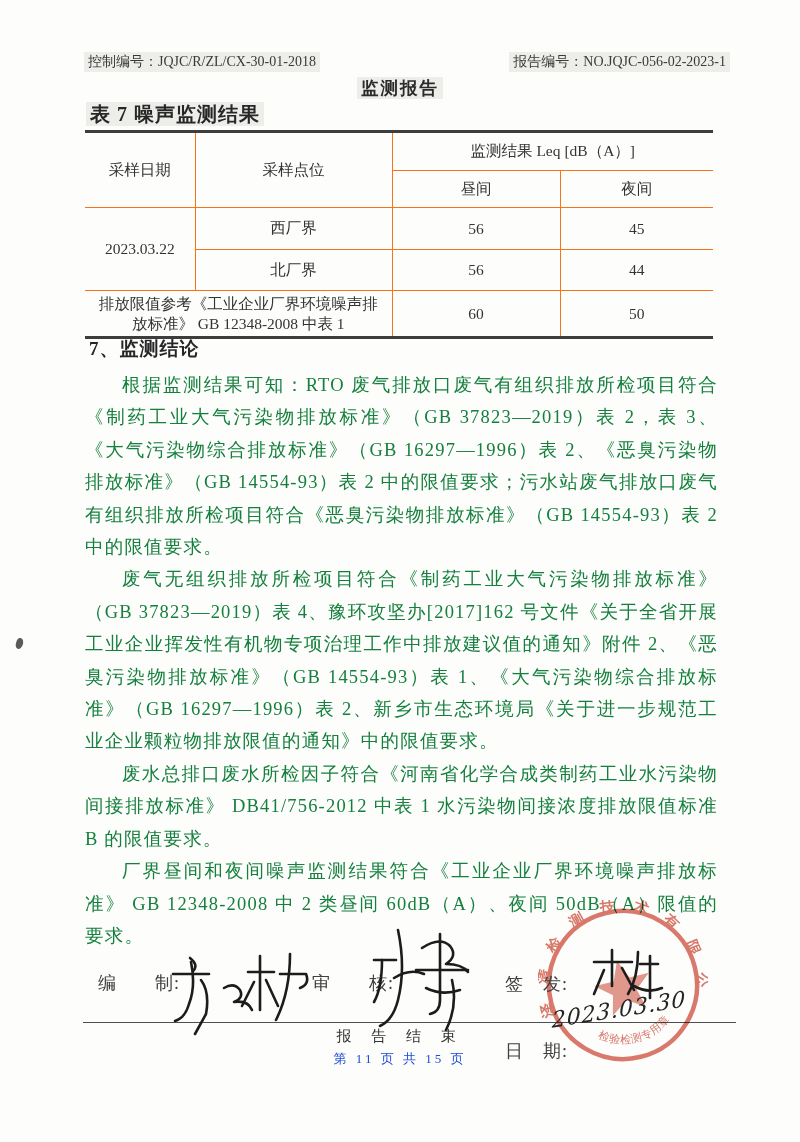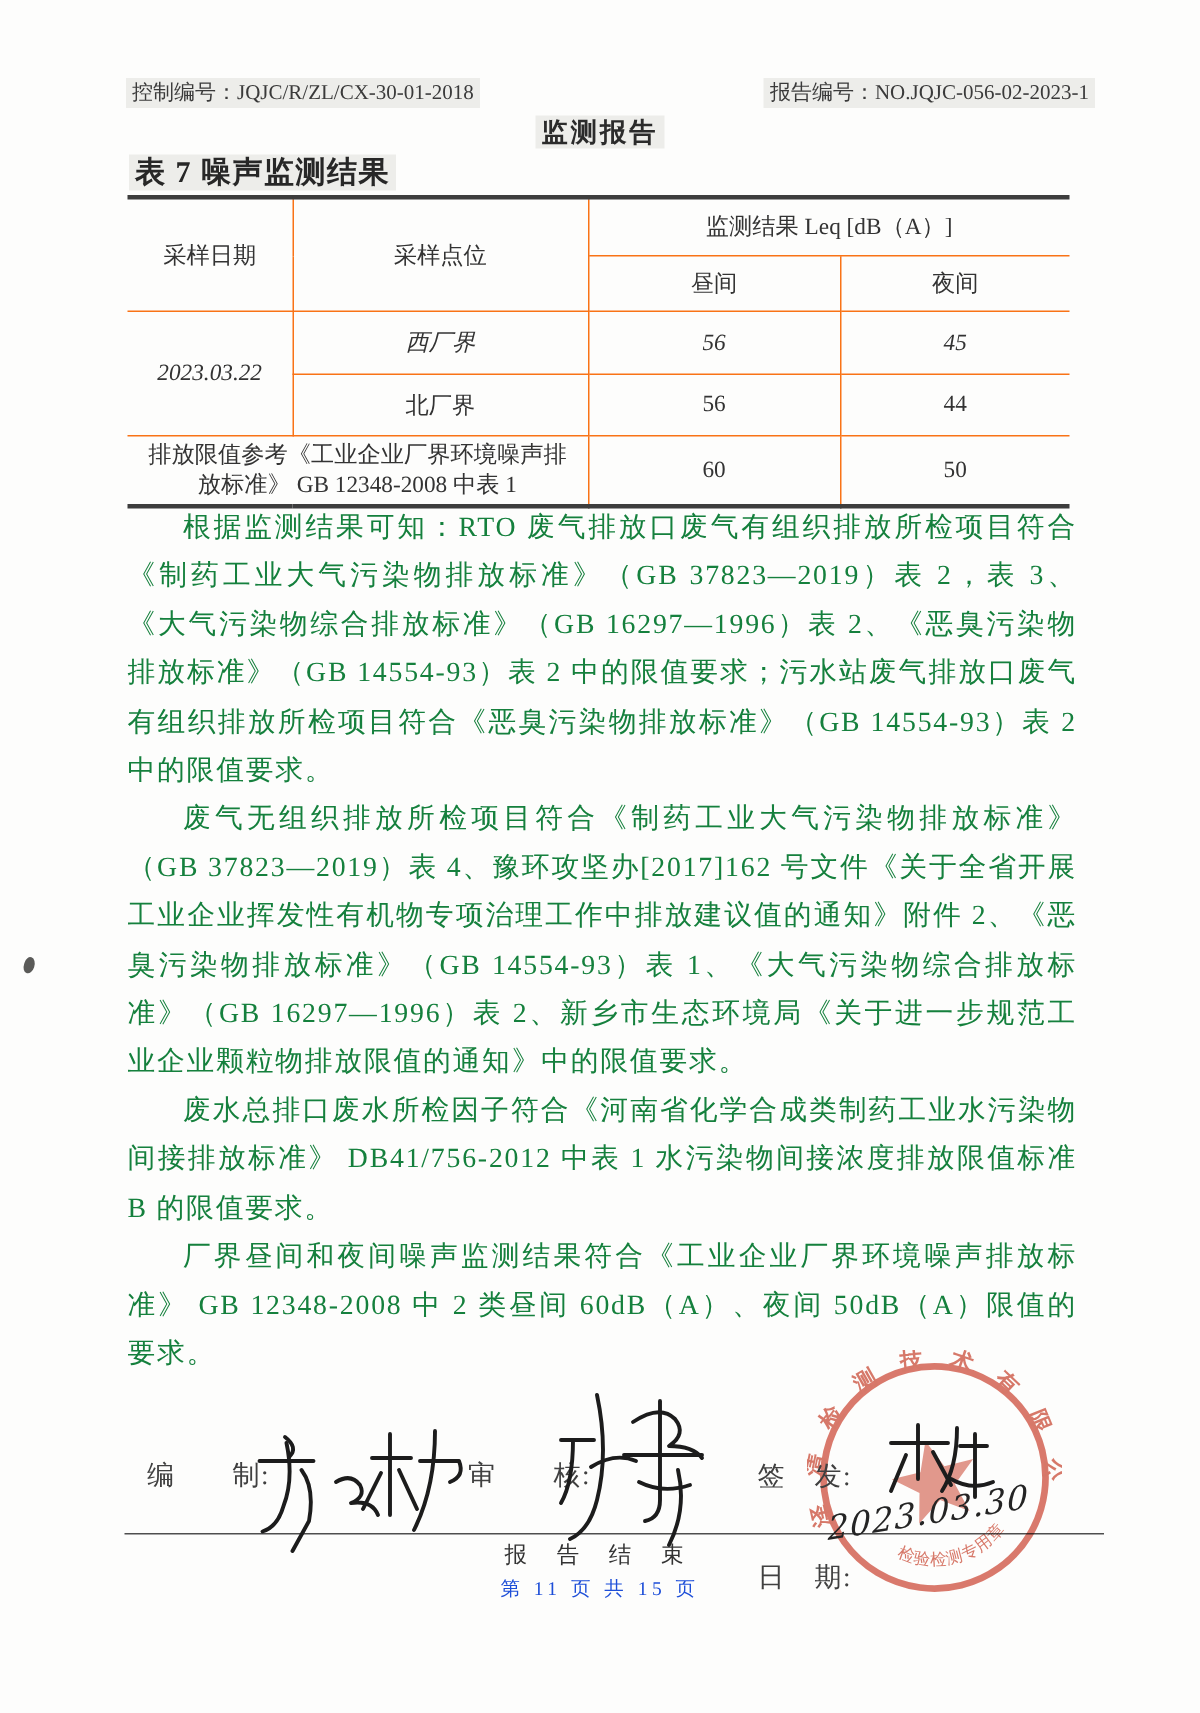--- a/index.html
+++ b/index.html
@@ -14,21 +14,21 @@
   .doc-title{position:absolute;left:0;right:0;top:76px;text-align:center;font-size:17.5px;font-weight:700;letter-spacing:2px;color:#2b2b2b;}
   .tbl-caption{position:absolute;left:86px;top:101px;font-size:20px;font-weight:700;letter-spacing:1px;color:#272727;}
   
   table.noise{position:absolute;left:85px;top:130px;width:628px;border-collapse:collapse;table-layout:fixed;
     border-top:3px solid #3d3d3d;border-bottom:3px solid #3d3d3d;font-size:15.5px;color:#333;}
   table.noise td{border:1px solid #f97316;text-align:center;vertical-align:middle;padding:0 6px;}
   table.noise td.no-l{border-left:none;}
   table.noise td.no-r{border-right:none;}
   tr.h1 td{height:37px;}
   tr.h2 td{height:36px;}
-  tr.d1 td{height:41px;font-style:italic;}
+  tr.d1 td{height:41px;}
   tr.d2 td{height:40px;}
   tr.lim td{height:41px;line-height:20px;padding:2px 10px;}
   
   .body-text{position:absolute;left:85px;top:336px;width:633px;}
   .body-text h3{margin:0 0 7px 4px;font-size:19px;font-weight:600;letter-spacing:1px;color:#262626;}
   .body-text p{margin:0;font-size:18.5px;line-height:32.4px;letter-spacing:1.2px;text-align:justify;text-indent:2em;color:#15803d;}
   
   .lbl{position:absolute;font-size:18px;letter-spacing:1px;color:#404040;white-space:pre;}
   .sig{position:absolute;}
   .sig path{fill:none;stroke:#1c1c1c;stroke-width:2.6;stroke-linecap:round;stroke-linejoin:round;}
@@ -90,20 +90,21 @@
     </tr>
     <tr class="lim">
       <td colspan="2" class="no-l">排放限值参考《工业企业厂界环境噪声排放标准》 GB 12348-2008 中表 1</td>
       <td>60</td>
       <td class="no-r">50</td>
     </tr>
   </tbody>
     </table>
 
   <div class="body-text">
+    <h3>7、监测结论</h3>
     <p>根据监测结果可知：RTO 废气排放口废气有组织排放所检项目符合《制药工业大气污染物排放标准》（GB 37823—2019）表 2，表 3、《大气污染物综合排放标准》（GB 16297—1996）表 2、《恶臭污染物排放标准》（GB 14554-93）表 2 中的限值要求；污水站废气排放口废气有组织排放所检项目符合《恶臭污染物排放标准》（GB 14554-93）表 2 中的限值要求。</p>
     <p>废气无组织排放所检项目符合《制药工业大气污染物排放标准》（GB 37823—2019）表 4、豫环攻坚办[2017]162 号文件《关于全省开展工业企业挥发性有机物专项治理工作中排放建议值的通知》附件 2、《恶臭污染物排放标准》（GB 14554-93）表 1、《大气污染物综合排放标准》（GB 16297—1996）表 2、新乡市生态环境局《关于进一步规范工业企业颗粒物排放限值的通知》中的限值要求。</p>
     <p>废水总排口废水所检因子符合《河南省化学合成类制药工业水污染物间接排放标准》 DB41/756-2012 中表 1 水污染物间接浓度排放限值标准 B 的限值要求。</p>
     <p>厂界昼间和夜间噪声监测结果符合《工业企业厂界环境噪声排放标准》 GB 12348-2008 中 2 类昼间 60dB（A）、夜间 50dB（A）限值的要求。</p>
   </div>
 
   <div class="lbl" style="left:98px;top:971px;">编　　制:</div>
   <div class="lbl" style="left:312px;top:971px;">审　　核:</div>
   <div class="lbl z5" style="left:505px;top:972px;">签　发:</div>
   <div class="lbl z5" style="left:505px;top:1039px;">日　期:</div>

